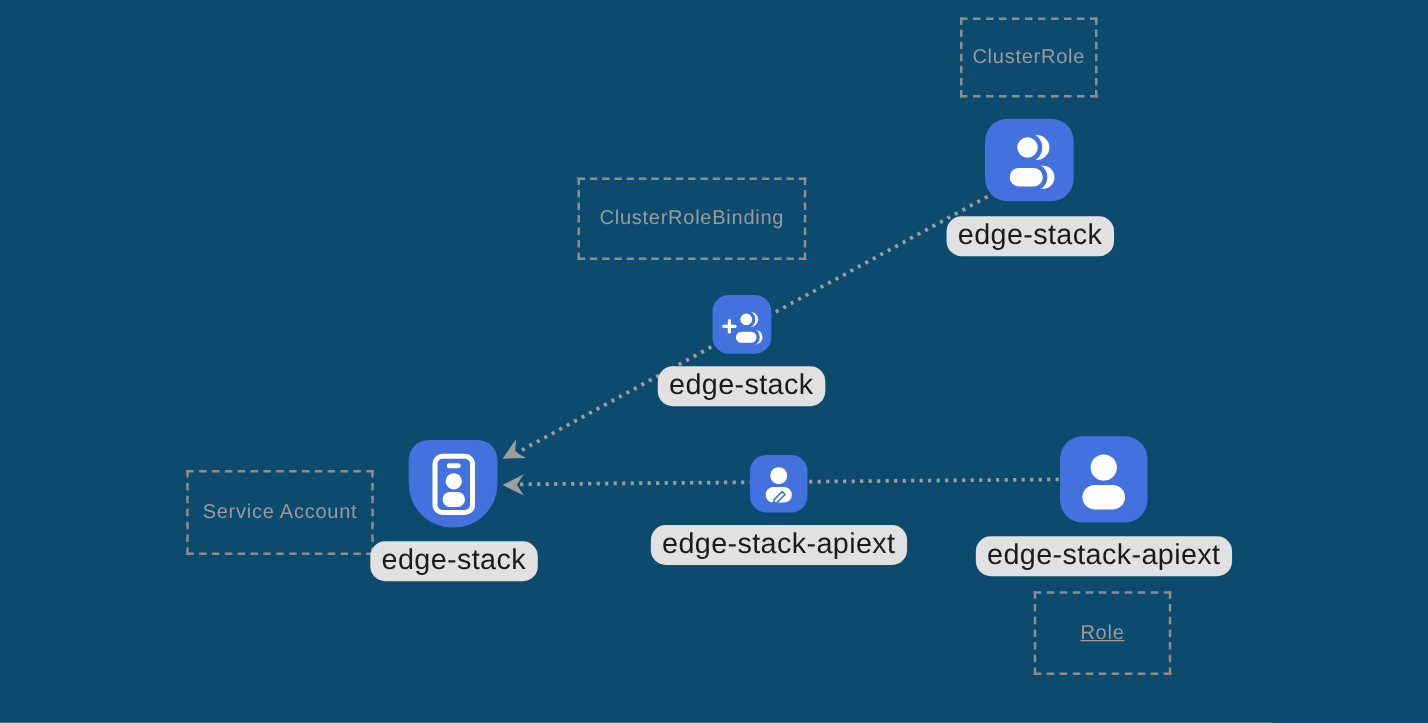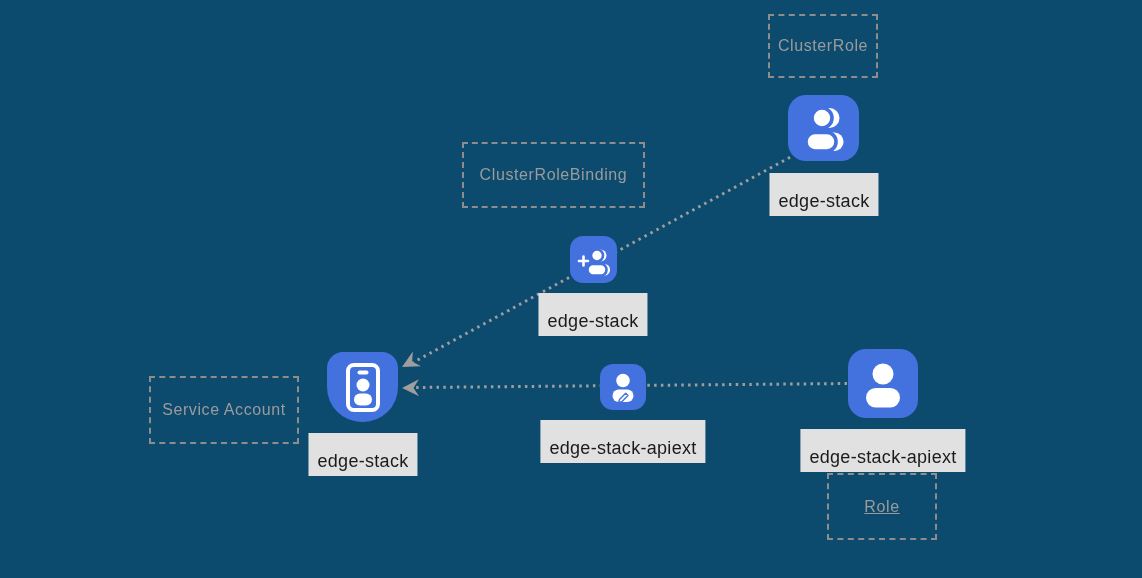--- a/index.html
+++ b/index.html
@@ -38,24 +38,24 @@
     z-index:3;
     cursor:pointer;
   }
   .node-tile svg{display:block;}
   
   .chip{
     position:absolute;
     transform:translateX(-50%);
     background:#e1e1e2;
     color:#1b1b1b;
-    font-size:18px;
+    font-size:23px;
     letter-spacing:0.3px;
-    padding:18px 9px 4px 9px;
-    border-radius:0;
+    padding:1px 9px 4px 9px;
+    border-radius:12px;
     white-space:nowrap;
     z-index:3;
   }
 </style>
 </head>
 <body>
 
 <div id="canvas">
 
   <svg id="connectors" width="1142" height="578" viewBox="0 0 1142 578" xmlns="http://www.w3.org/2000/svg">

